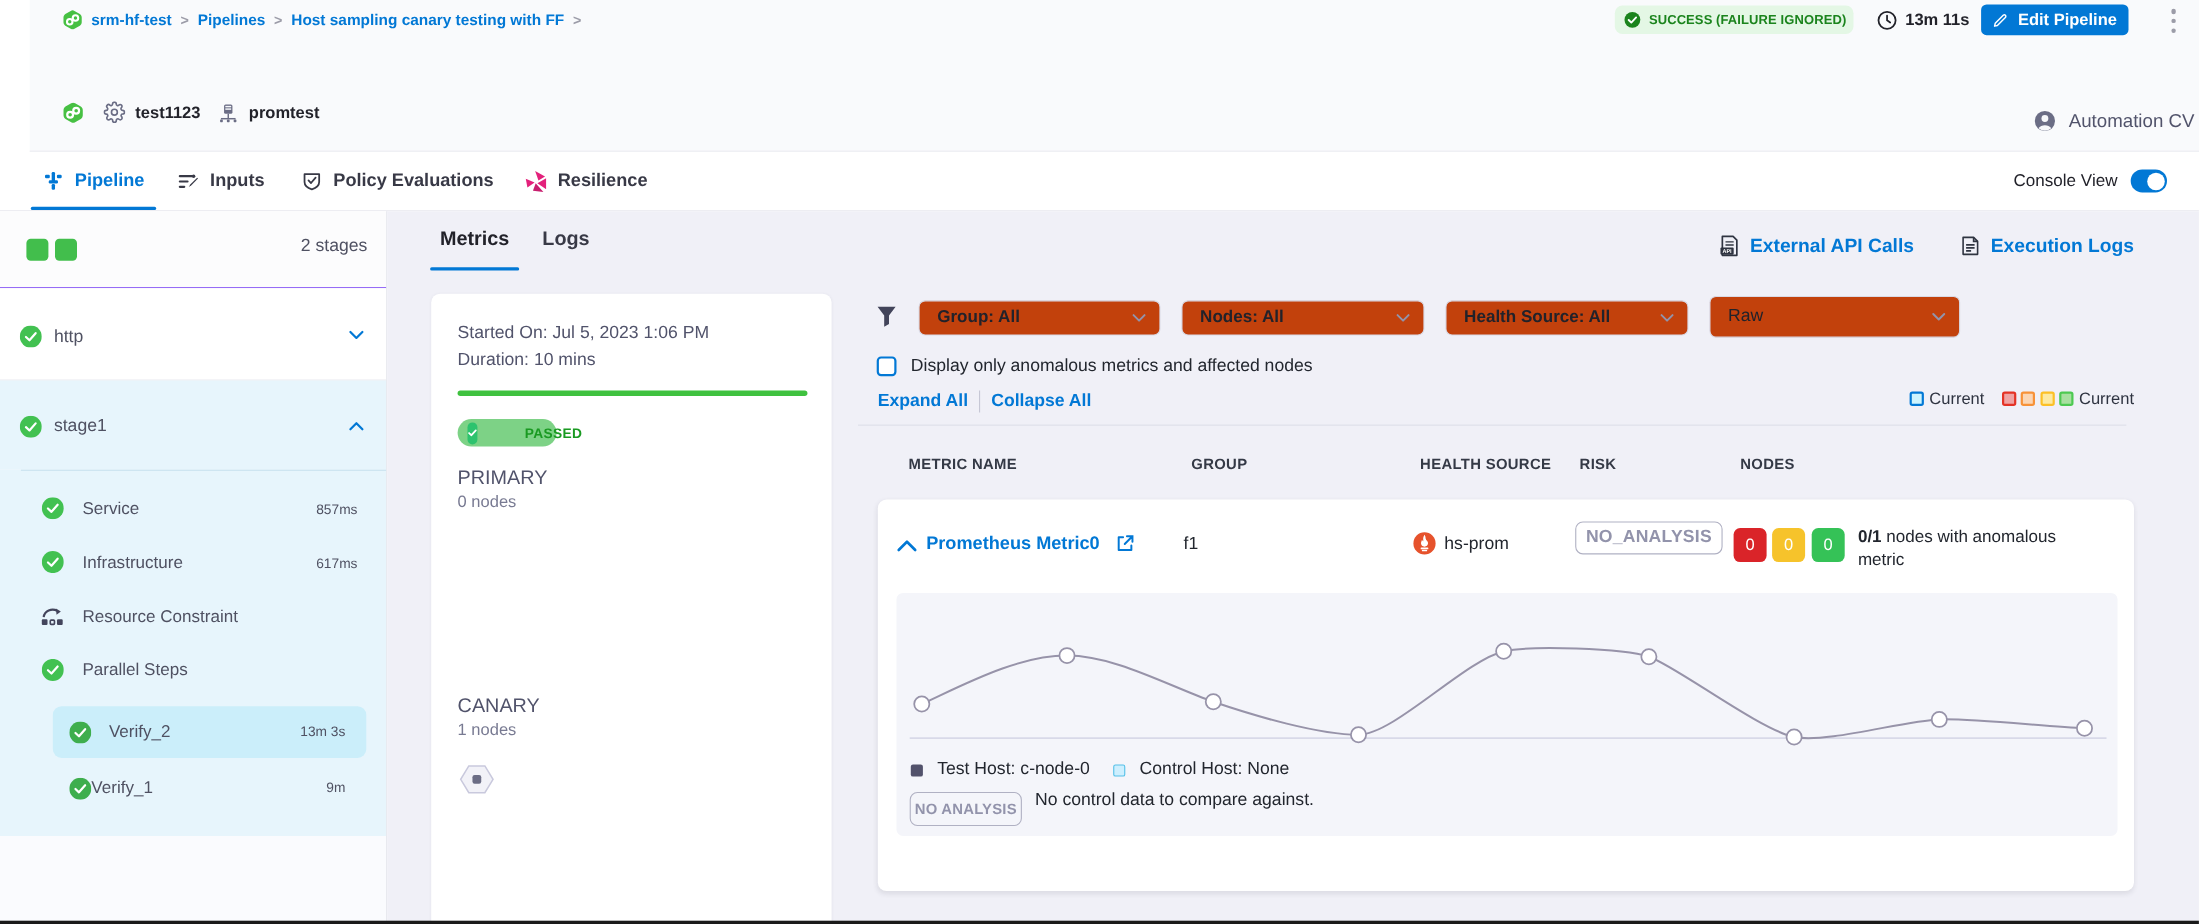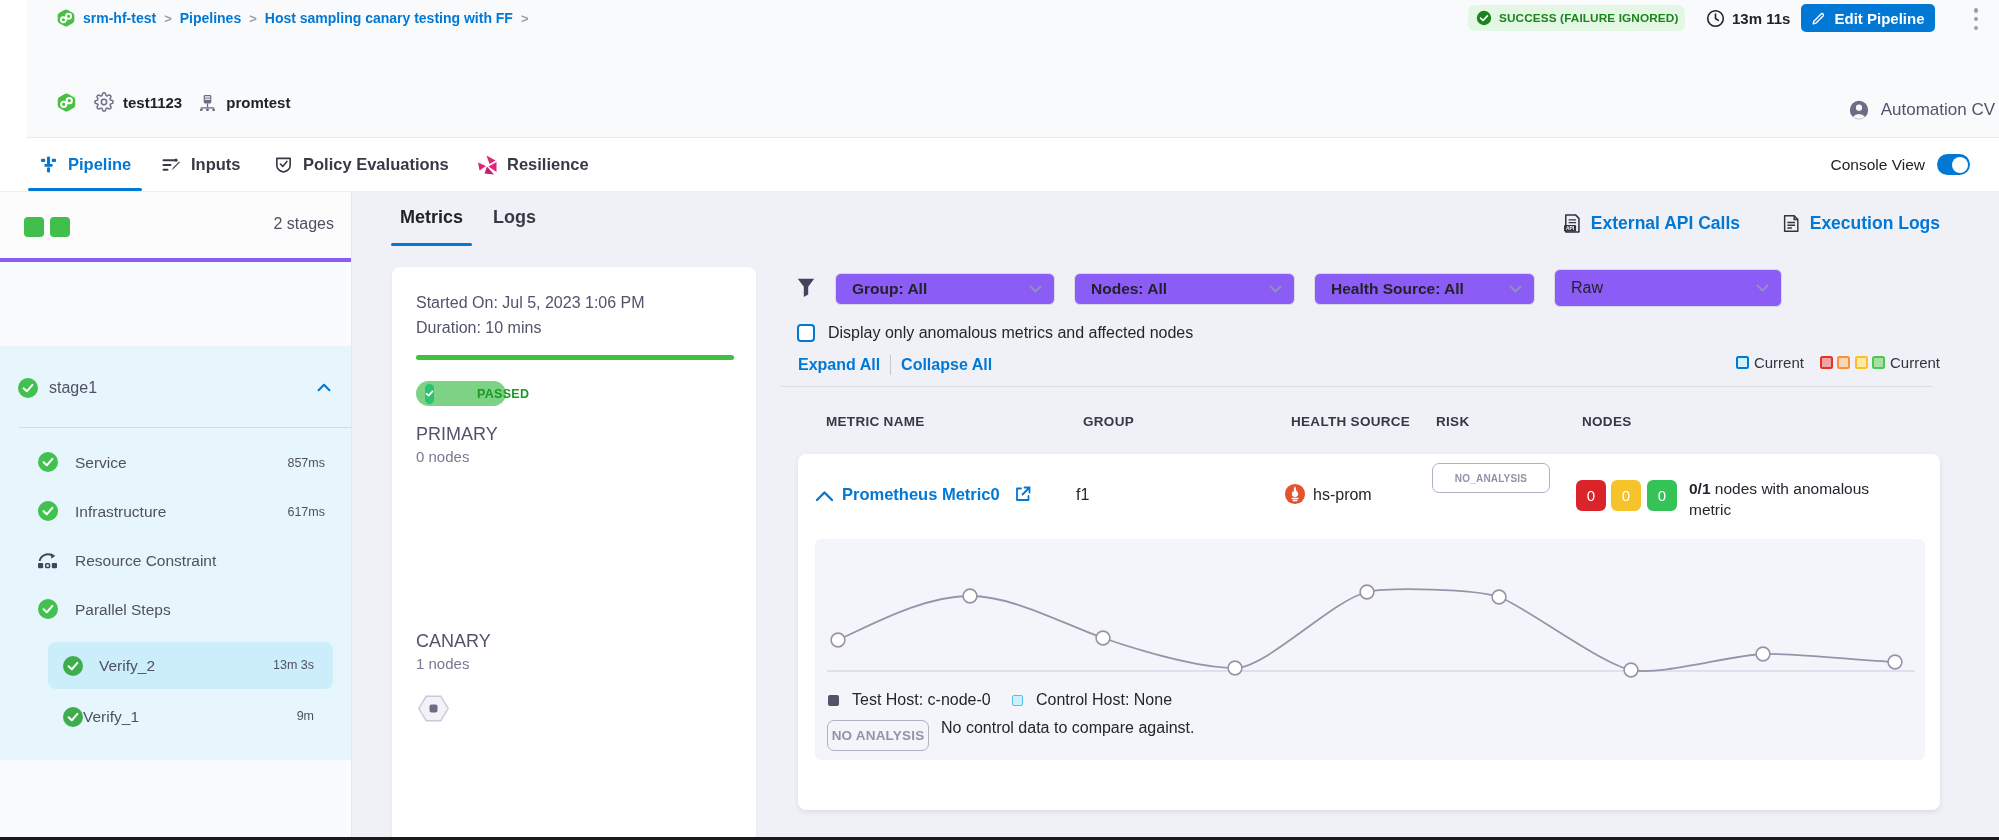--- a/index.html
+++ b/index.html
@@ -28,21 +28,21 @@
 #tabbar { position:absolute; left:0; top:138px; width:1999px; height:54px; background:#fff; border-bottom:1px solid #ebebf1; }
 .tab { position:absolute; top:0; height:53px; display:flex; align-items:center; font-size:16.5px; font-weight:600; color:#383946; }
 .tab.active { color:#0278d5; }
 .tab .ul { position:absolute; left:-11px; right:-11px; bottom:0; height:3px; background:#0278d5; border-radius:2px; }
 .consoleview { position:absolute; right:29px; top:0; height:53px; display:flex; align-items:center; font-size:15.5px; color:#22222a; font-weight:400; }
 .toggle { width:33px; height:21px; background:#0278d5; border-radius:11px; margin-left:12px; position:relative; }
 .toggle i { position:absolute; right:2.5px; top:2.5px; width:16px; height:16px; border-radius:50%; background:#fff; }
 
 
 #sidebar { position:absolute; left:0; top:192px; width:352px; height:648px; background:#fafbfe; border-right:1px solid #e6e7ee; }
-.sb-top { position:absolute; left:0; top:0; width:351px; height:70px; background:#fcfcfd; border-bottom:4px solid #8b5cf6; }
+.sb-top { position:absolute; left:0; top:0; width:351px; height:70px; background:#fcfcfd; border-bottom:1px solid #8b5cf6; }
 .sq { position:absolute; top:25px; width:20px; height:20px; border-radius:4px; background:#42be4c; }
 .sb-top .stages { position:absolute; right:17px; top:23px; font-size:16px; color:#4f5162; }
 .row-http { position:absolute; left:0; top:70px; width:351px; height:84px; background:#fff; border-bottom:1px solid #e9eaf0; }
 .row-stage1 { position:absolute; left:0; top:154px; width:351px; height:81px; background:#e7f5fc; }
 .stage-steps { position:absolute; left:0; top:235px; width:351px; height:333px; background:#e7f5fc; }
 .stepname { color:#4f5162; font-size:15.5px; }
 .steptime { position:absolute; right:26px; font-size:12.5px; color:#4f5162; }
 .rowlabel { color:#4f5162; font-size:16px; }
 .vrow { position:absolute; left:48px; width:285px; height:47px; border-radius:8px; display:flex; align-items:center; }
 .vrow.hl { background:#cbeefa; }
@@ -57,21 +57,21 @@
 #midcard .line2 { position:absolute; left:24px; top:52px; font-size:16px; color:#51536b; }
 #midcard .gbar { position:absolute; left:24px; top:88px; width:318px; height:5px; border-radius:3px; background:#3fc13f; }
 .passed { position:absolute; left:24px; top:114px; width:90px; height:25px; background:#7dd286; border-radius:13px; display:flex; align-items:center; }
 .passed .ball { width:19px; height:20px; border-radius:6px; background:#2dc36e; margin-left:9px; display:flex; align-items:center; justify-content:center; }
 .passed .t { color:#1a9a22; font-size:12.5px; font-weight:700; margin-left:7px; letter-spacing:0.3px;padding-left:36px; }
 .grp-h { position:absolute; left:24px; font-size:18px; color:#51536b; }
 .grp-s { position:absolute; left:24px; font-size:15px; color:#787a92; }
 
 
 .toplinks { position:absolute; top:21px; display:flex; align-items:center; font-size:17.5px; font-weight:700; color:#0278d5; }
-.dd { position:absolute; top:4px; height:32px; background:#8b5cf6; border:1px solid #d9dae6; border-radius:6px; display:flex; align-items:center; justify-content:space-between; padding:0 12px 0 16px; font-size:15.5px; font-weight:600; color:#22222a; }
+.dd { position:absolute; top:4px; height:32px; background:#c2410c; border:1px solid #d9dae6; border-radius:6px; display:flex; align-items:center; justify-content:space-between; padding:0 12px 0 16px; font-size:15.5px; font-weight:600; color:#22222a; }
 .dd .chev { margin-left:8px; }
 .dd.raw { top:0; height:38px; font-weight:400; font-size:16px; }
 .chkrow { position:absolute; left:445px; top:132px; display:flex; align-items:center; font-size:16px; color:#22262e; }
 .chkbox { width:18px; height:18px; border:2px solid #0278d5; border-radius:4px; background:#fff; margin-right:13px; }
 .expcol { position:absolute; left:446px; top:163px; font-size:16px; font-weight:700; color:#0278d5; display:flex; align-items:center; }
 .expcol .bar { width:1px; height:20px; background:#c6c7d5; margin:0 10px; }
 .legend { position:absolute; right:59px; top:162px; display:flex; align-items:center; font-size:15px; color:#2f3441; }
 .lsq { width:13px; height:13px; border-radius:2.5px; margin-right:4.5px; }
 .divider { position:absolute; left:428px; top:194px; width:1153px; height:1px; background:#dddee8; }
 .thead { position:absolute; top:222px; font-size:13.5px; font-weight:700; color:#343946; letter-spacing:0.3px; }
@@ -206,20 +206,30 @@
         <i></i>
       </div></div>
 </div>
 
 <div id="sidebar">
   <div class="sb-top">
     <div class="sq" style="left:24px"></div>
     <div class="sq" style="left:50px"></div>
     <div class="stages">2 stages</div>
   </div>
+  <div class="row-http">
+    <svg class="abs" style="left:18px;top:34px" width="20" height="20" viewBox="0 0 20 20">
+        <circle cx="10" cy="10" r="10" fill="#42c151"></circle>
+        <path d="M5.6 10.3 L8.8 13.3 L14.4 6.9" stroke="#fff" stroke-width="2" fill="none" stroke-linecap="round" stroke-linejoin="round"></path>
+      </svg>
+    <span class="rowlabel abs" style="left:49px;top:36px">http</span>
+    <svg class="abs" style="left:317px;top:37px" width="14" height="11" viewBox="0 0 18 12" fill="none" stroke="#0278d5" stroke-width="2.6" stroke-linecap="round" stroke-linejoin="round">
+        <path d="M2 2.5 L9 9.5 L16 2.5"></path>
+      </svg>
+  </div>
   <div class="row-stage1">
     <svg class="abs" style="left:18px;top:32px" width="20" height="20" viewBox="0 0 20 20">
         <circle cx="10" cy="10" r="10" fill="#42c151"></circle>
         <path d="M5.6 10.3 L8.8 13.3 L14.4 6.9" stroke="#fff" stroke-width="2" fill="none" stroke-linecap="round" stroke-linejoin="round"></path>
       </svg>
     <span class="rowlabel abs" style="left:49px;top:33px">stage1</span>
     <svg class="abs" style="left:317px;top:36px" width="14" height="11" viewBox="0 0 18 12" fill="none" stroke="#0278d5" stroke-width="2.6" stroke-linecap="round" stroke-linejoin="round">
         <path d="M2 9.5 L9 2.5 L16 9.5"></path>
       </svg>
   </div>
@@ -367,21 +377,21 @@
           <path d="M10.5 2.5 H15.5 V7.5 M15 3 L8.5 9.5" stroke-linecap="round"></path>
         </svg>
       <div class="abs" style="left:278px;top:32px;font-size:16px;color:#22262e">f1</div>
       <svg class="abs" style="left:486px;top:29px" width="22" height="22" viewBox="0 0 24 24">
           <circle cx="12" cy="12" r="11" fill="#e6522c"></circle>
           <path d="M12 3.5 c1.6 2 .6 3.4 1.6 5 c.7 1.1 1.9 1.7 1.9 3.4 c0 2-1.6 3.3-3.5 3.3 s-3.5-1.3-3.5-3.3 c0-1.2 .8-2 .9-3.2 c1 .6 1.3 1.4 1.3 1.4 c.6-1.8-1-2.8 1.3-6.6 Z" fill="#fff"></path>
           <rect x="8.2" y="16" width="7.6" height="1.7" rx="0.5" fill="#fff"></rect>
           <rect x="9.4" y="18.4" width="5.2" height="1.5" rx="0.5" fill="#fff"></rect>
         </svg>
       <div class="abs" style="left:515px;top:32px;font-size:16px;color:#22262e">hs-prom</div>
-      <div class="noanal abs" style="left:634px;top:9px;width:118px;height:30px;font-size:10px">NO_ANALYSIS</div>
+      <div class="noanal abs" style="left:634px;top:20px;width:134px;height:30px;font-size:16px">NO_ANALYSIS</div>
       <div class="nodesq" style="left:778px;background:#da2429">0</div>
       <div class="nodesq" style="left:813px;background:#f6c32b">0</div>
       <div class="nodesq" style="left:849px;background:#35c257">0</div>
       <div class="abs" style="left:891px;top:24px;font-size:15.5px;color:#22262e;line-height:21px;width:200px"><b>0/1</b> nodes with anomalous metric</div>
     </div>
     <div id="chartpanel">
       <svg class="abs" style="left:0;top:0" width="1110" height="221" viewBox="0 0 1110 221">
         <line x1="12" y1="132" x2="1100" y2="132" stroke="#d8d9e8" stroke-width="1.5"></line>
         <path d="M 23 101 C 62 83, 110 57, 155 57 C 198 57, 246 84, 288 99 C 326 112, 384 129, 420 129 C 452 129, 516 62, 552 53 C 576 48, 660 50, 684 58 C 708 66, 784 124, 816 131 C 846 137, 916 116, 948 115 C 980 114, 1048 122, 1080 123" fill="none" stroke="#9793a9" stroke-width="1.8"></path>
         <g fill="#fff" stroke="#9793a9" stroke-width="1.6">

